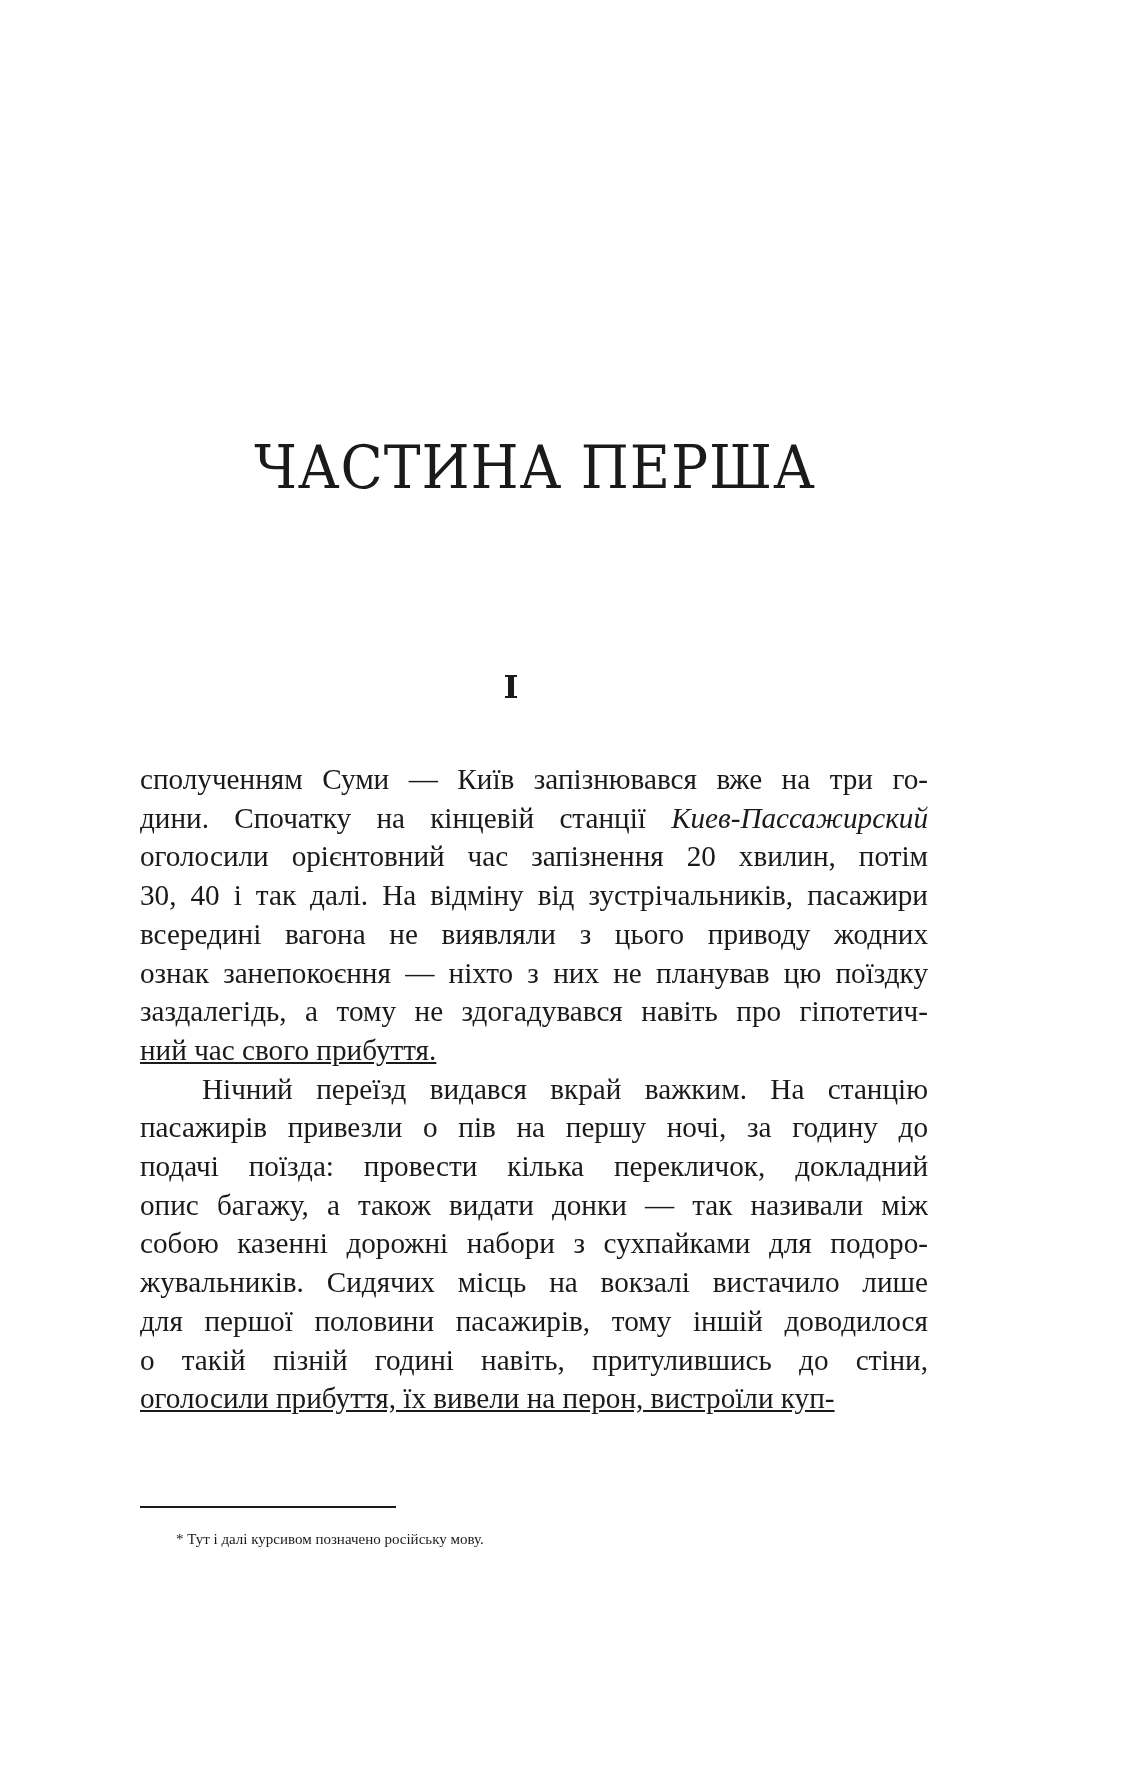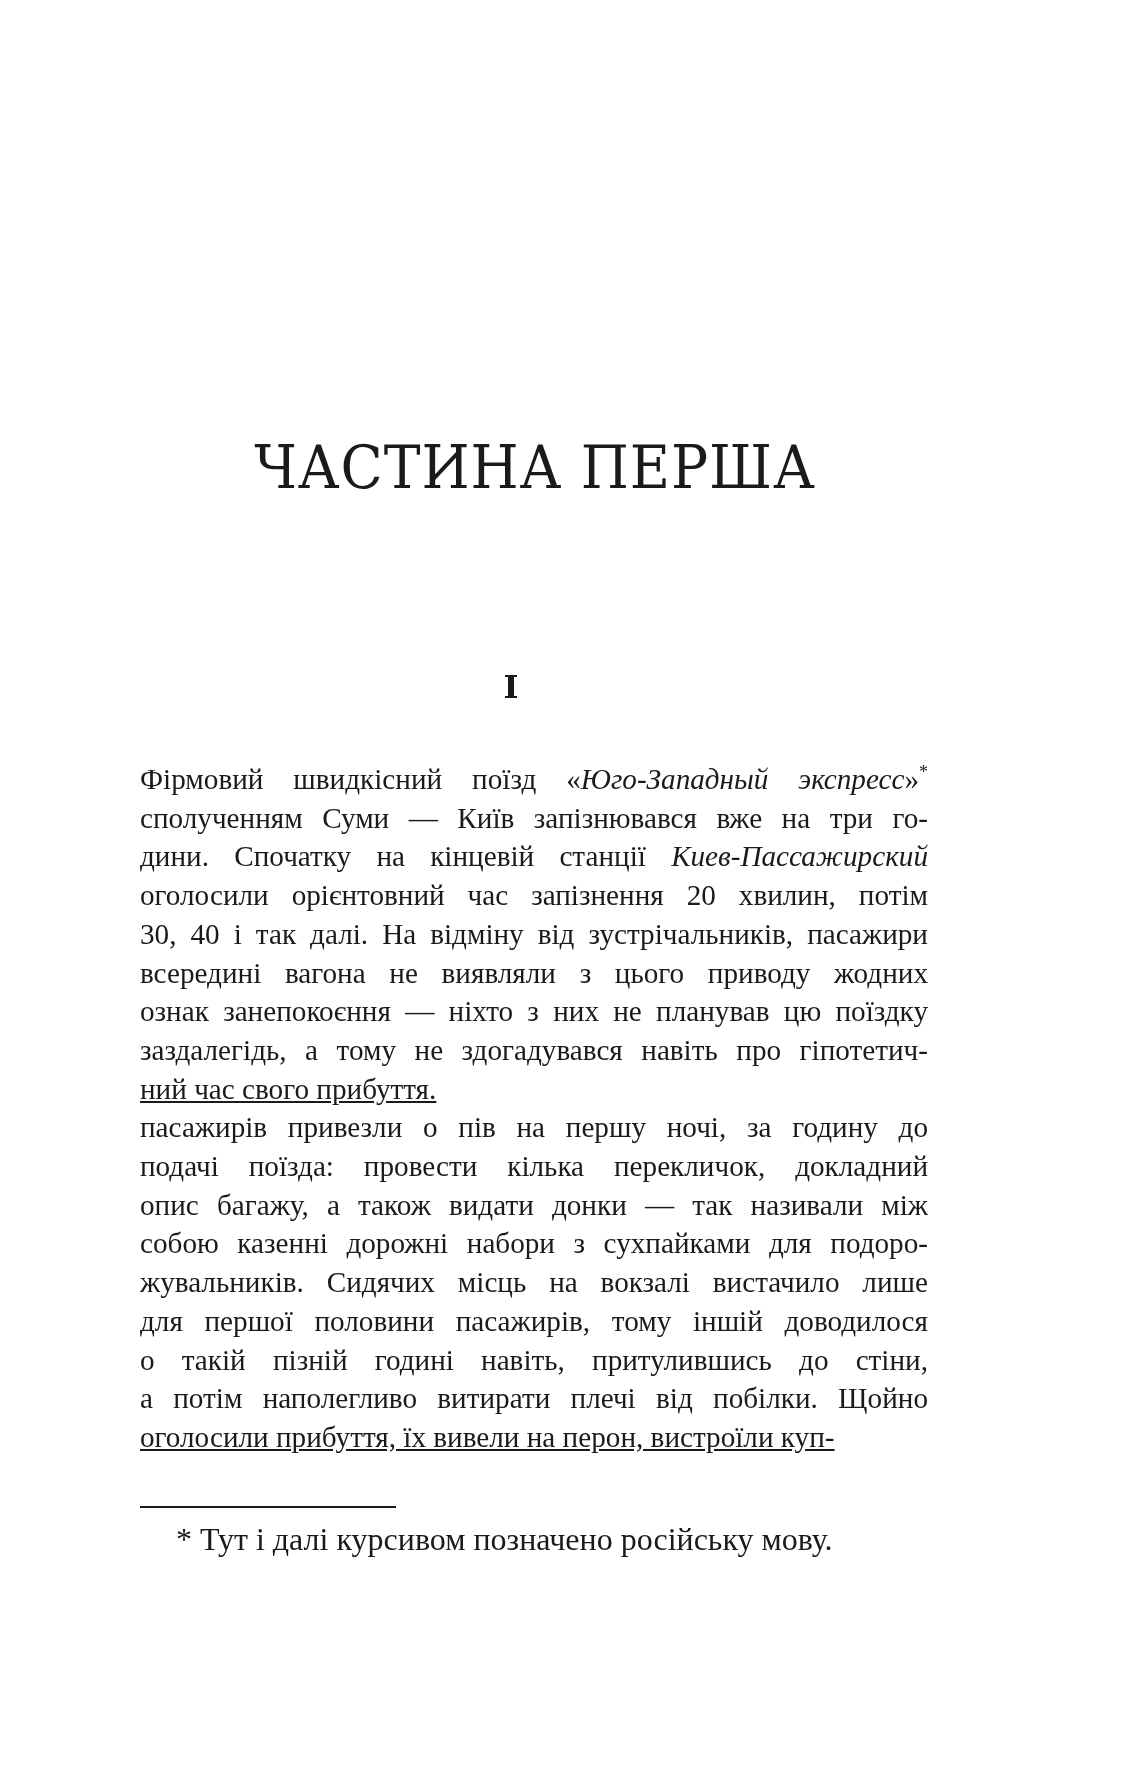--- a/index.html
+++ b/index.html
@@ -22,48 +22,47 @@
   .body-text p { margin: 0; }
   .line { display: block; white-space: nowrap; text-align-last: justify; text-align: justify; }
   .line.last { text-align-last: left; text-decoration: underline; }
   .indent { padding-left: 62px; }
   .sup { font-size: 18px; vertical-align: super; line-height: 0; }
   .footnote-rule {
     position: absolute; left: 140px; top: 1506px; width: 256px; height: 1.5px; background: #1a1a1a;
   }
   .footnote {
     position: absolute; left: 176px; top: 1524px;
-    font-family: "Liberation Serif", serif; font-size: 32px; line-height: 30px; text-align: right;
+    font-family: "Liberation Serif", serif; font-size: 15px; line-height: 30px; text-align: right;
   }
 </style>
 </head>
 <body>
 
 <div class="page">
   <div class="part-title">ЧАСТИНА ПЕРША</div>
   <div class="chapter-num">I</div>
   <div class="body-text" id="body-text">
       <p>
-        <span class="line">Фірмовий швидкісний поїзд «<i>Юго-Западный экспресс</i>»<span class="sup">*</span></span>
         <span class="line">сполученням Суми — Київ запізнювався вже на три го-</span>
         <span class="line">дини. Спочатку на кінцевій станції <i>Киев-Пассажирский</i></span>
         <span class="line">оголосили орієнтовний час запізнення 20 хвилин, потім</span>
         <span class="line">30, 40 і так далі. На відміну від зустрічальників, пасажири</span>
         <span class="line">всередині вагона не виявляли з цього приводу жодних</span>
         <span class="line">ознак занепокоєння — ніхто з них не планував цю поїздку</span>
         <span class="line">заздалегідь, а тому не здогадувався навіть про гіпотетич-</span>
         <span class="line last">ний час свого прибуття.</span>
       </p>
       <p>
+        <span class="line indent">Нічний переїзд видався вкрай важким. На станцію</span>
         <span class="line">пасажирів привезли о пів на першу ночі, за годину до</span>
         <span class="line">подачі поїзда: провести кілька перекличок, докладний</span>
         <span class="line">опис багажу, а також видати донки — так називали між</span>
         <span class="line">собою казенні дорожні набори з сухпайками для подоро-</span>
         <span class="line">жувальників. Сидячих місць на вокзалі вистачило лише</span>
         <span class="line">для першої половини пасажирів, тому іншій доводилося</span>
         <span class="line">о такій пізній годині навіть, притулившись до стіни,</span>
-        <span class="line">а потім наполегливо витирати плечі від побілки. Щойно</span>
         <span class="line last">оголосили прибуття, їх вивели на перон, вистроїли куп-</span>
       </p>
     </div>
   <div class="footnote-rule"></div>
   <div class="footnote">*  Тут і далі курсивом позначено російську мову.</div>
 </div>
 
 </body></html>

